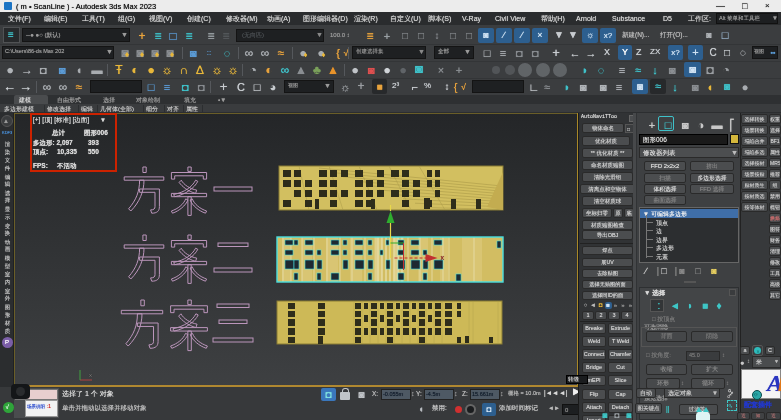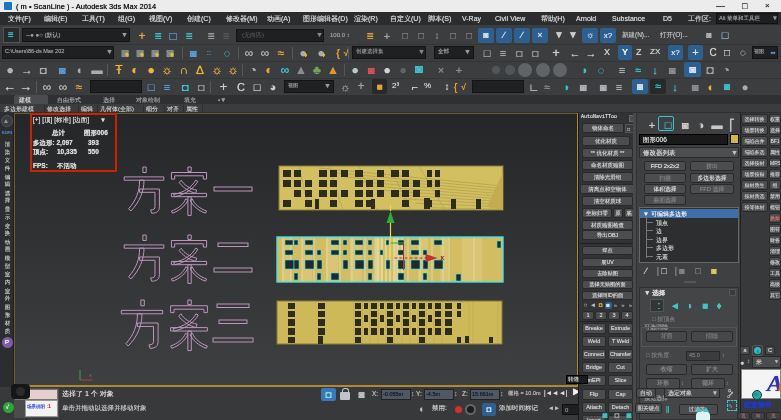--- a/index.html
+++ b/index.html
@@ -1,18 +1,18 @@
 <!DOCTYPE html>
 <html><head><meta charset="utf-8"><style>
 *{margin:0;padding:0;box-sizing:border-box;font-family:"Liberation Sans",sans-serif;text-shadow:0 0 0.7px;}
 body{width:781px;height:420px;overflow:hidden;background:#3b3d3f;position:relative;}
 </style></head><body>
 <div style="position:absolute;left:0px;top:0px;width:781px;height:12px;background:#ececec;"></div>
 <div style="position:absolute;left:4px;top:2px;width:8px;height:8px;background:#1b74c4;border-radius:1px;"></div>
-<div style="position:absolute;left:16px;top:2px;font-size:7.5px;line-height:9.5px;color:#1a1a1a;white-space:nowrap;">( m • ScanLine ) - Autodesk 3ds Max 2014</div>
+<div style="position:absolute;left:16px;top:2px;font-size:7.5px;line-height:9.5px;color:#1a1a1a;white-space:nowrap;">( m • ScanLine ) - Autodesk 3ds Max 2023</div>
 <div style="position:absolute;left:716px;top:1px;font-size:9px;line-height:11px;color:#333;white-space:nowrap;">—</div>
 <div style="position:absolute;left:742px;top:1px;font-size:9px;line-height:11px;color:#333;white-space:nowrap;">□</div>
 <div style="position:absolute;left:765px;top:1px;font-size:8px;line-height:10px;color:#333;white-space:nowrap;">×</div>
 <div style="position:absolute;left:0px;top:12px;width:781px;height:13px;background:#2a2c2e;"></div>
 <div style="position:absolute;left:8px;top:14px;font-size:7px;line-height:9px;color:#d0d0d0;white-space:nowrap;">文件(F)</div>
 <div style="position:absolute;left:44px;top:14px;font-size:7px;line-height:9px;color:#d0d0d0;white-space:nowrap;">编辑(E)</div>
 <div style="position:absolute;left:82px;top:14px;font-size:7px;line-height:9px;color:#d0d0d0;white-space:nowrap;">工具(T)</div>
 <div style="position:absolute;left:118px;top:14px;font-size:7px;line-height:9px;color:#d0d0d0;white-space:nowrap;">组(G)</div>
 <div style="position:absolute;left:149px;top:14px;font-size:7px;line-height:9px;color:#d0d0d0;white-space:nowrap;">视图(V)</div>
 <div style="position:absolute;left:187px;top:14px;font-size:7px;line-height:9px;color:#d0d0d0;white-space:nowrap;">创建(C)</div>

